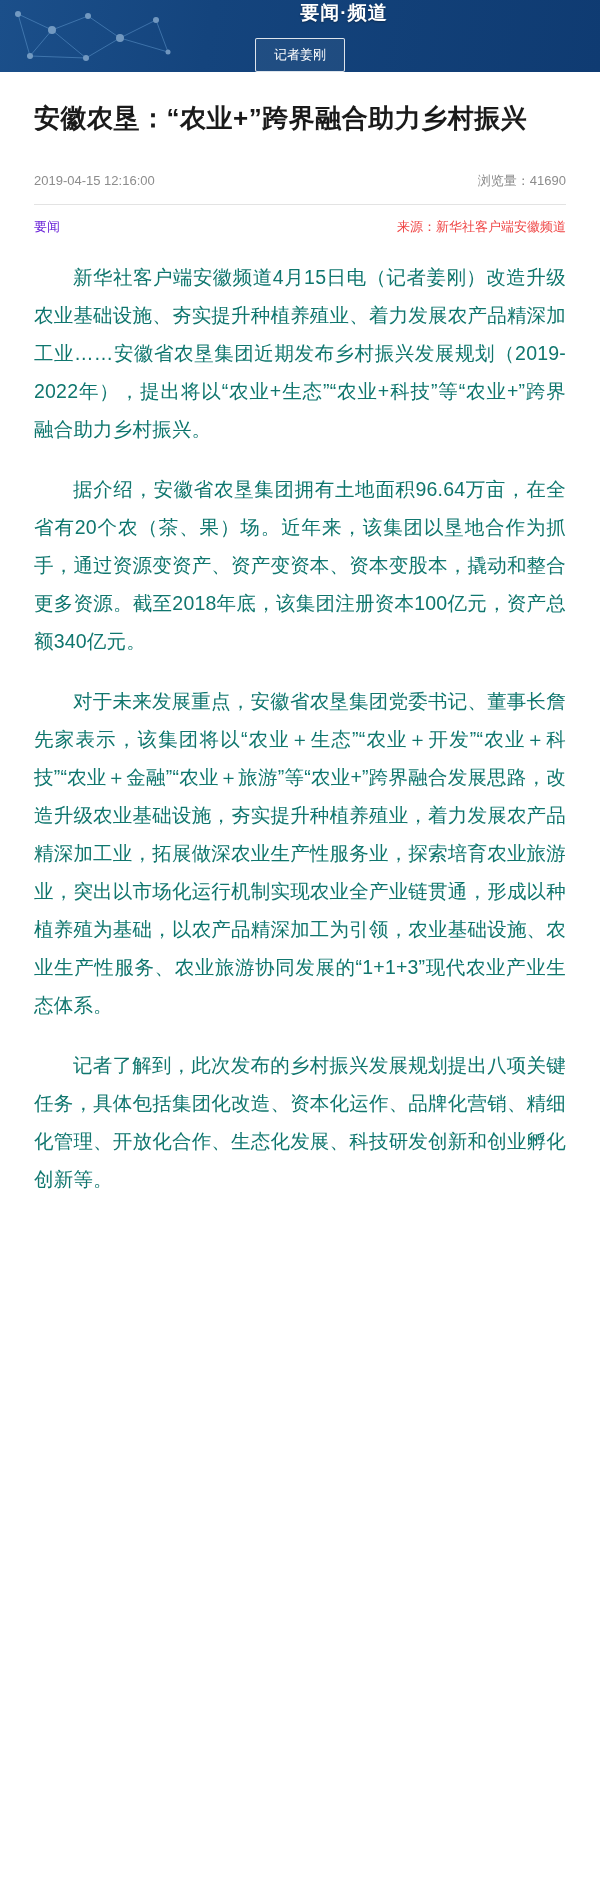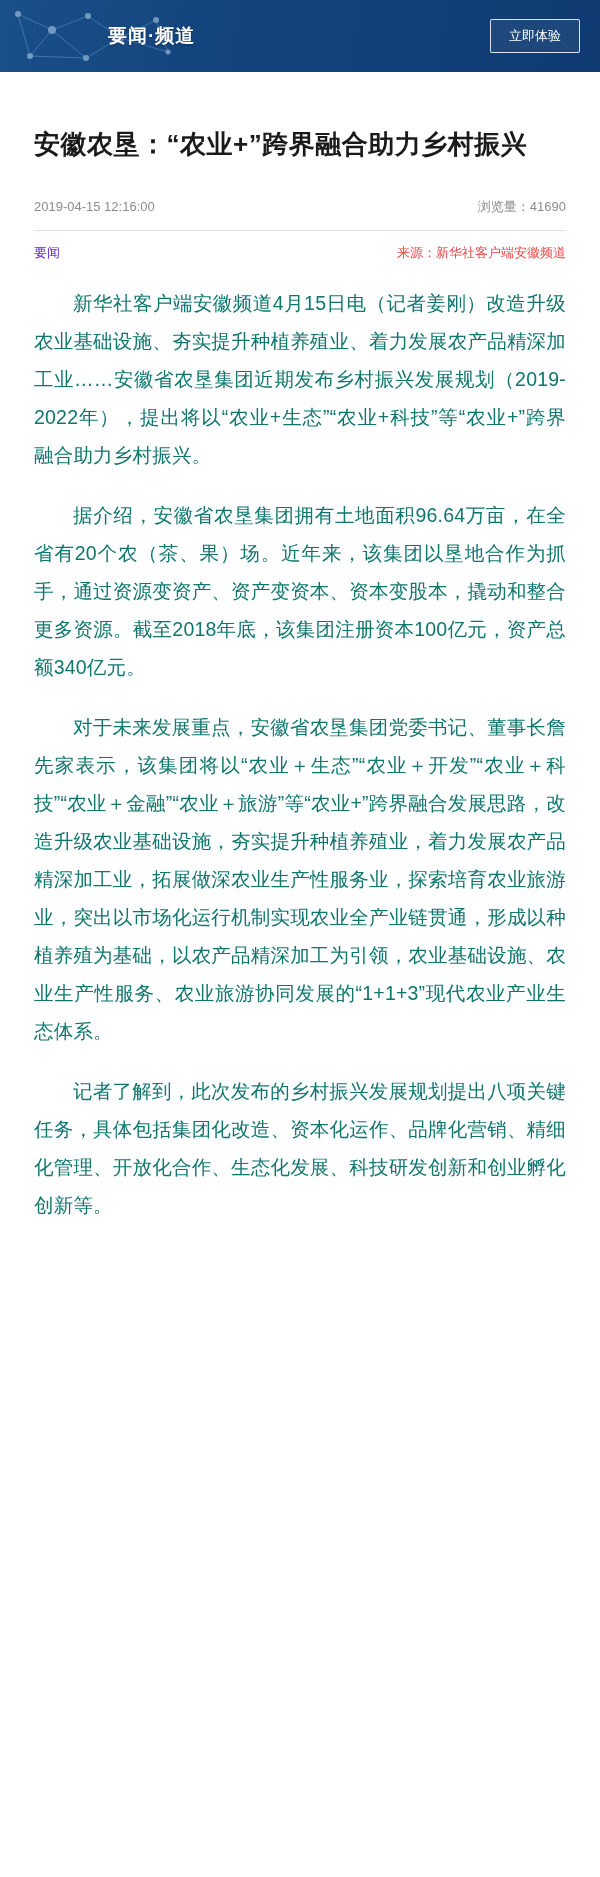--- a/index.html
+++ b/index.html
@@ -21,20 +21,21 @@
 
   
   .header {
     position: relative;
     height: 72px;
     background: linear-gradient(100deg, #1b4f8a 0%, #14447d 35%, #0f3b72 100%);
     overflow: hidden;
     display: flex;
     align-items: center;
     padding: 0 20px;
+    flex-direction: column;
   }
   .header-net {
     position: absolute;
     left: 0; top: 0;
     width: 180px; height: 72px;
     opacity: 0.55;
   }
   .brand {
     position: relative;
     margin-left: 88px;
@@ -52,22 +53,21 @@
     background: rgba(255,255,255,0.06);
     font-size: 13px;
     padding: 7px 18px;
     border-radius: 2px;
     white-space: nowrap;
     cursor: pointer;
   }
 
   
   .article {
-    padding: 18px 34px 40px 34px;
-    margin-top: 36px;
+    padding: 28px 34px 40px 34px;
   }
   .title {
     font-size: 26px;
     line-height: 1.45;
     font-weight: bold;
     color: #1a1a1a;
     margin: 0 0 34px 0;
     letter-spacing: 0.5px;
   }
 
@@ -139,21 +139,21 @@
         <circle cx="30" cy="56" r="3"></circle>
         <circle cx="88" cy="16" r="3"></circle>
         <circle cx="120" cy="38" r="4"></circle>
         <circle cx="86" cy="58" r="3"></circle>
         <circle cx="156" cy="20" r="3"></circle>
         <circle cx="168" cy="52" r="2.5"></circle>
       </g>
     </svg>
     <div class="brand">要闻·频道</div>
     <div class="header-spacer"></div>
-    <button class="cta-btn">立即体验</button>
+    <button class="cta-btn">记者姜刚</button>
   </div>
 
   <div class="article">
 
     <h1 class="title">安徽农垦：“农业+”跨界融合助力乡村振兴</h1>
 
     <div class="meta-row">
       <span>2019-04-15 12:16:00</span>
       <span>浏览量：41690</span>
     </div>

